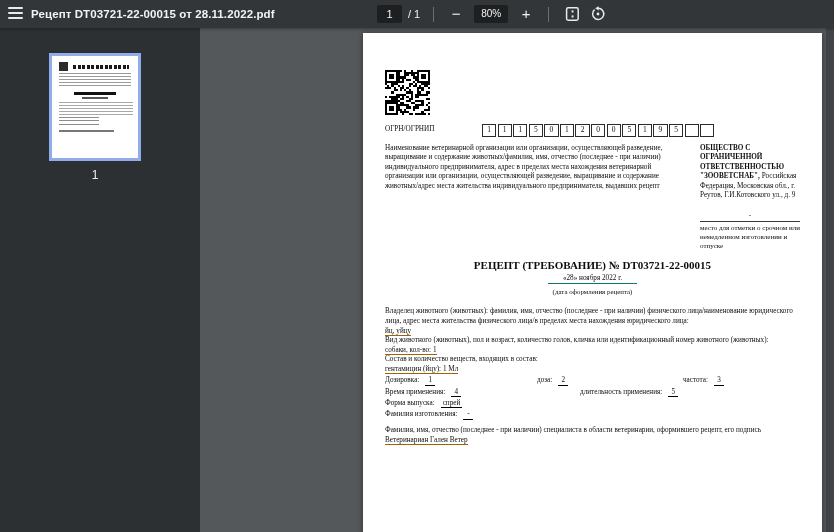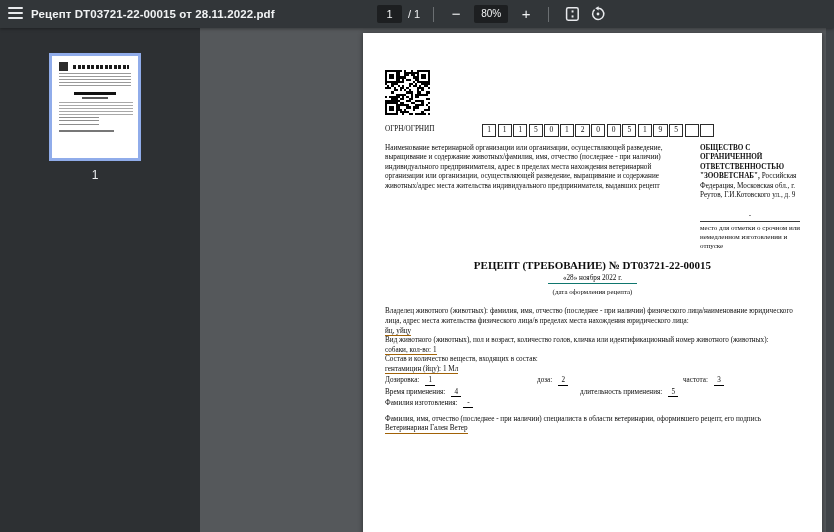--- a/index.html
+++ b/index.html
@@ -643,20 +643,23 @@
         <div class="frow">
           <span class="fpair"><span>Дозировка:</span><span class="uv">1</span></span>
           <span class="fpair pos-dose"><span>доза:</span><span class="uv">2</span></span>
           <span class="fpair pos-freq"><span>частота:</span><span class="uv">3</span></span>
         </div>
         <div class="frow">
           <span class="fpair"><span>Время применения:</span><span class="uv">4</span></span>
           <span class="fpair pos-dur"><span>длительность применения:</span><span class="uv">5</span></span>
         </div>
         <div class="frow">
+          <span class="fpair"><span>Форма выпуска:</span><span class="uv">спрей</span></span>
+        </div>
+        <div class="frow">
           <span class="fpair"><span>Фамилия изготовления:</span><span class="uv">-</span></span>
         </div>
 
         <div class="specialist">
           <span>Фамилия, имя, отчество (последнее - при наличии) специалиста в области ветеринарии, оформившего рецепт, его подпись</span>
           <span class="uv-left">Ветеринариан Гален Ветер</span>
         </div>
       </div>
 
     </div>

